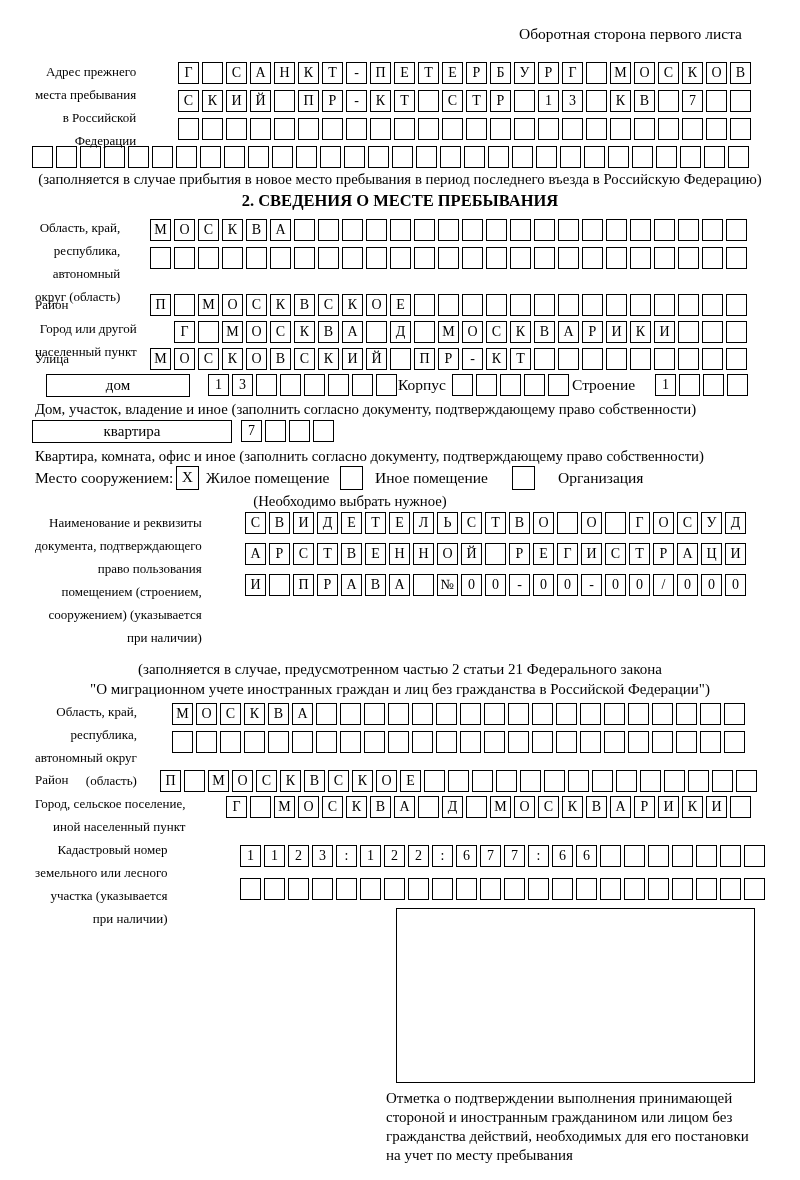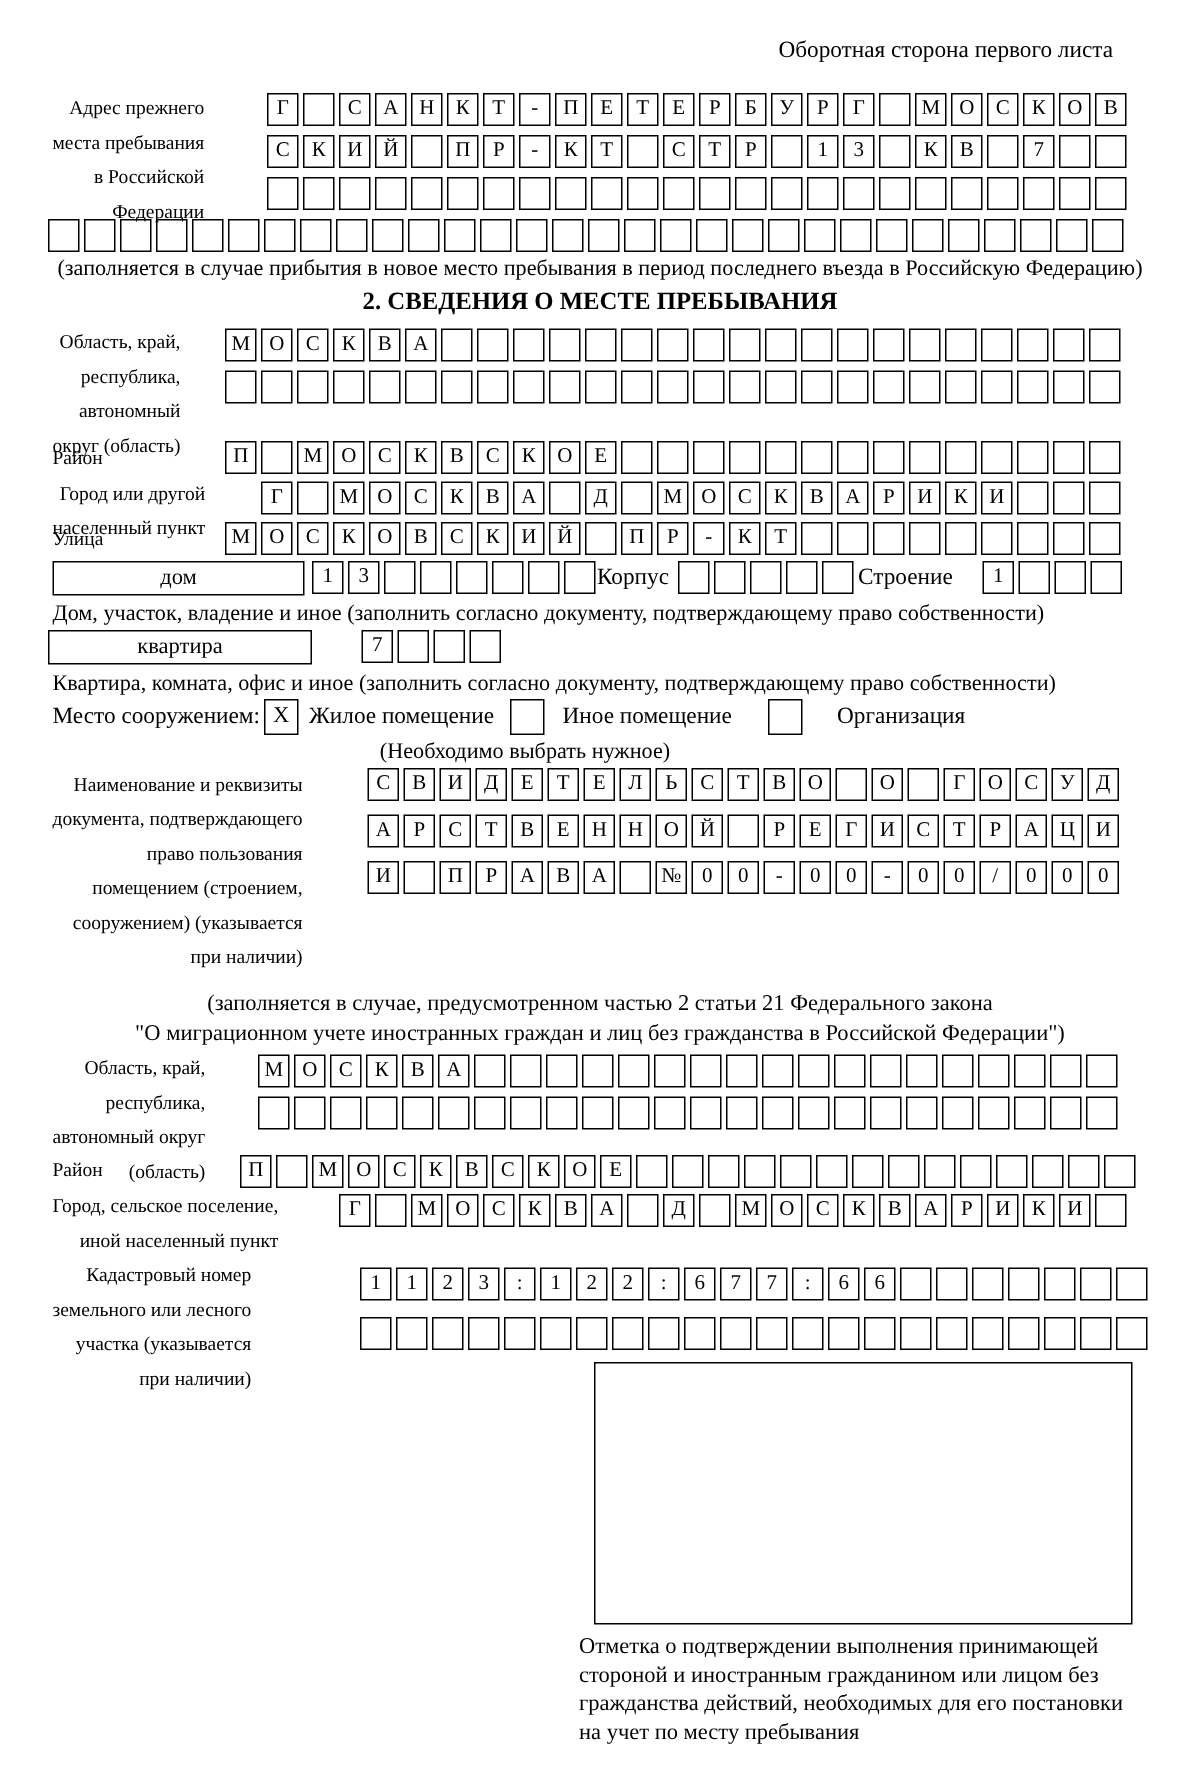--- a/index.html
+++ b/index.html
@@ -284,21 +284,21 @@
       <span class="cell"></span>
       <span class="cell"></span>
       <span class="cell"></span>
       <span class="cell"></span>
       <span class="cell"></span>
       <span class="cell"></span>
       <span class="cell"></span>
       <span class="cell"></span>
     </div>
 
-  <div class="fieldbox" style="left:35px;top:374px;width:168px">дом</div>
+  <div class="fieldbox" style="left:46px;top:374px;width:144px">дом</div>
   <div class="cellrow" style="left:208px;top:374px">
       <span class="cell">1</span>
       <span class="cell">3</span>
       <span class="cell"></span>
       <span class="cell"></span>
       <span class="cell"></span>
       <span class="cell"></span>
       <span class="cell"></span>
       <span class="cell"></span>
     </div>
@@ -312,21 +312,21 @@
     </div>
   <div class="abs" style="left:572px;top:376px;font-size:15.5px">Строение</div>
   <div class="cellrow" style="left:655px;top:374px">
       <span class="cell">1</span>
       <span class="cell"></span>
       <span class="cell"></span>
       <span class="cell"></span>
     </div>
   <div class="abs caption" style="left:35px;top:400px">Дом, участок, владение и иное (заполнить согласно документу, подтверждающему право собственности)</div>
 
-  <div class="fieldbox" style="left:32px;top:420px;width:176px">квартира</div>
+  <div class="fieldbox" style="left:32px;top:420px;width:200px">квартира</div>
   <div class="cellrow" style="left:241px;top:420px">
       <span class="cell">7</span>
       <span class="cell"></span>
       <span class="cell"></span>
       <span class="cell"></span>
     </div>
   <div class="abs caption" style="left:35px;top:447px">Квартира, комната, офис и иное (заполнить согласно документу, подтверждающему право собственности)</div>
 
   <div class="abs" style="left:35px;top:469px;font-size:15.5px">Место сооружением:</div>
   <div class="cb" style="left:176px;top:466px">X</div>

